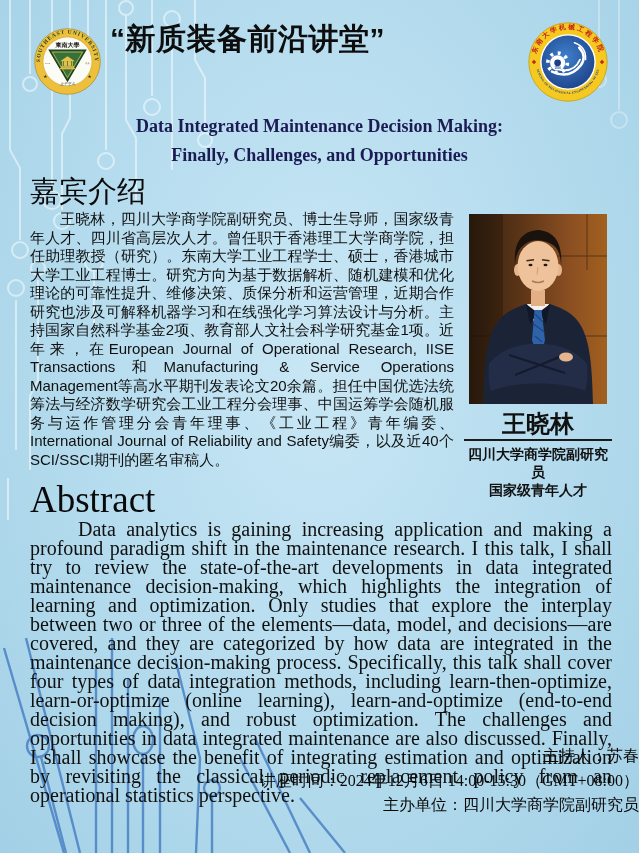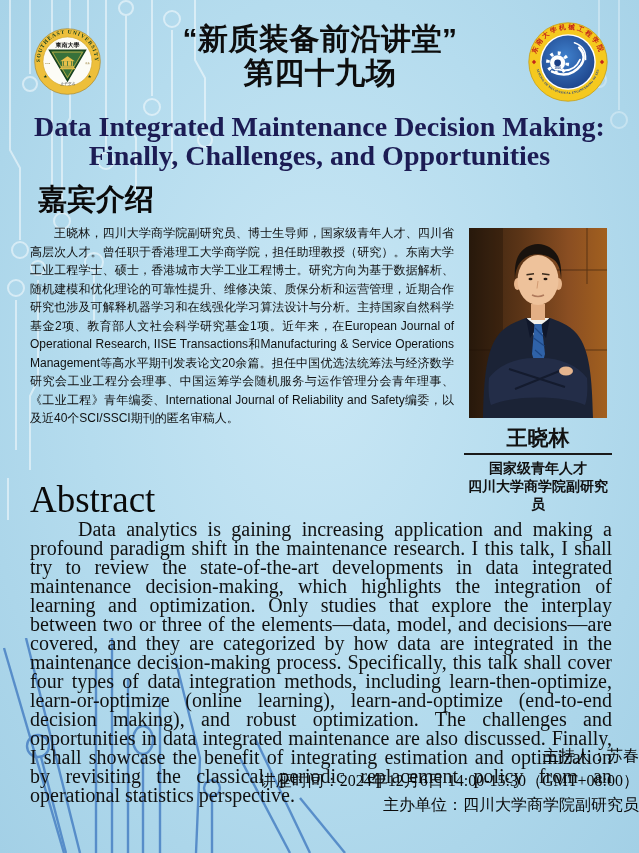--- a/index.html
+++ b/index.html
@@ -8,32 +8,32 @@
     background:radial-gradient(ellipse at 50% 42%, #c9e7f5 0%, #b5dcee 52%, #a3d0e6 100%);
     font-family:"Liberation Sans","DejaVu Sans",sans-serif;color:#111;
   }
   svg{display:block;}
   .circuit{position:absolute;pointer-events:none;}
   .circuit-top-left{left:0;top:0;}
   .circuit-top-right{right:0;top:0;}
   .circuit-bottom-left{left:0;bottom:0;}
   .logo-seu{position:absolute;left:34px;top:28px;width:67px;height:67px;}
   .logo-sme{position:absolute;left:528px;top:22px;width:80px;height:80px;}
-  .header-titles{position:absolute;top:22px;left:110px;width:420px;text-align:center;font-weight:bold;color:#0d0d0d;}
+  .header-titles{position:absolute;top:22px;left:110px;width:420px;font-weight:bold;color:#0d0d0d;}
   .series-title,.session{font-size:30px;line-height:34px;letter-spacing:0.5px;}
   .en-title{position:absolute;top:112px;left:18px;right:18px;text-align:center;
-    font-family:"Liberation Serif","DejaVu Serif",serif;font-weight:bold;font-size:28px;line-height:29px;color:#1c1c54;}
+    font-family:"Liberation Serif","DejaVu Serif",serif;font-weight:bold;font-size:18px;line-height:29px;color:#1c1c54;}
   .guest-section{position:absolute;top:174px;left:30px;width:582px;}
-  .section-heading-cn{margin:8px;font-size:29px;line-height:34px;font-weight:bold;color:#0a0a0a;}
+  .section-heading-cn{margin:0;font-size:29px;line-height:34px;font-weight:normal;color:#0a0a0a;}
   .guest-figure{float:right;width:148px;margin:4px 0 2px 10px;text-align:center;}
   .photo-svg{width:138px;height:190px;margin:0 auto;}
-  .guest-name{font-size:21px;font-weight:bold;margin-top:8px;line-height:24px;}
+  .guest-name{font-size:24px;font-weight:bold;margin-top:8px;line-height:24px;}
   .name-rule{border:0;border-top:2px solid #1a1a1a;margin:3px 0 4px 0;}
   .guest-caption{font-size:14px;font-weight:bold;line-height:18px;}
-  .bio{margin:2px 0 0 0;font-size:12px;line-height:18.5px;text-align:justify;text-indent:2em;color:#101010;}
+  .bio{margin:2px 0 0 0;font-size:15px;line-height:18.5px;text-align:justify;text-indent:2em;color:#101010;}
   .abstract-section{position:absolute;top:483px;left:30px;width:582px;}
   .section-heading-en{margin:0;font-family:"Liberation Serif","DejaVu Serif",serif;font-size:37px;line-height:34px;font-weight:normal;color:#0a0a0a;}
   .abstract-text{margin:3px 0 0 0;font-family:"Liberation Serif","DejaVu Serif",serif;font-size:20px;line-height:19px;text-align:justify;text-indent:2.4em;color:#101010;}
   .footer{position:absolute;top:744px;left:0;right:0;text-align:right;
     font-family:"Liberation Serif","DejaVu Serif",serif;font-size:16px;line-height:24.5px;color:#0a0a0a;}
 </style>
 </head>
 <body>
 
 <div class="poster">
@@ -121,21 +121,20 @@
       <rect x="40" y="57" width="20" height="2.4" fill="#e9c04a"></rect>
       <rect x="38.5" y="59.8" width="23" height="1.8" fill="#e9c04a"></rect>
     </g>
     <text x="20" y="53" font-size="3.4" fill="#8a6d1d" text-anchor="middle">1902</text>
     <text x="80" y="53" font-size="3.4" fill="#8a6d1d" text-anchor="middle">南京</text>
     <text x="50" y="85.5" font-size="5.5" fill="#2f2f2f" text-anchor="middle" font-style="italic" font-family="Liberation Serif, serif">止于至善</text>
   </svg>
 
   <div class="header-titles">
     <div class="series-title">“新质装备前沿讲堂”</div>
-    <div class="session">第四十九场</div>
   </div>
 
   <svg class="logo-sme" viewBox="0 0 100 100">
     <defs>
       <radialGradient id="smeG" cx="45%" cy="40%" r="70%">
         <stop offset="0%" stop-color="#3f80cc"></stop>
           <stop offset="100%" stop-color="#1b3f85"></stop>
       </radialGradient>
       <path id="smeTop" d="M9.4,44.1 A41,41 0 0 1 90.6,44.1" fill="none"></path>
       <path id="smeBot" d="M11.3,60 A40,40 0 0 0 88.7,60" fill="none"></path>
@@ -204,22 +203,22 @@
             <path d="M57.5,46.8 L65,45.8 M73,45.8 L80.5,46.8" stroke="#3a2a1c" stroke-width="1.5" fill="none"></path>
             <ellipse cx="61.5" cy="51" rx="2" ry="1.2" fill="#241810"></ellipse>
             <ellipse cx="76.5" cy="51" rx="2" ry="1.2" fill="#241810"></ellipse>
             <path d="M69,53 L68,60.5" stroke="#d29a72" stroke-width="1" fill="none"></path>
             <path d="M63,67 Q69,70 75,67" stroke="#b07a5c" stroke-width="1.5" fill="none"></path>
           </g>
         </svg>
         <div class="guest-name">王晓林</div>
         <hr class="name-rule">
         <div class="guest-caption">
+          <div>四川大学商学院副研究员</div>
           <div>国家级青年人才</div>
-          <div>四川大学商学院副研究员</div>
         </div>
       </div>
       <p class="bio">王晓林，四川大学商学院副研究员、博士生导师，国家级青年人才、四川省高层次人才。曾任职于香港理工大学商学院，担任助理教授（研究）。东南大学工业工程学士、硕士，香港城市大学工业工程博士。研究方向为基于数据解析、随机建模和优化理论的可靠性提升、维修决策、质保分析和运营管理，近期合作研究也涉及可解释机器学习和在线强化学习算法设计与分析。主持国家自然科学基金2项、教育部人文社会科学研究基金1项。近年来，在European Journal of Operational Research, IISE Transactions和Manufacturing &amp; Service Operations Management等高水平期刊发表论文20余篇。担任中国优选法统筹法与经济数学研究会工业工程分会理事、中国运筹学会随机服务与运作管理分会青年理事、《工业工程》青年编委、International Journal of Reliability and Safety编委，以及近40个SCI/SSCI期刊的匿名审稿人。</p>
     </div>
   </div>
 
   <div class="abstract-section">
     <h2 class="section-heading-en">Abstract</h2>
     <p class="abstract-text">Data analytics is gaining increasing application and making a profound paradigm shift in the maintenance research. I this talk, I shall try to review the state-of-the-art developments in data integrated maintenance decision-making, which highlights the integration of learning and optimization. Only studies that explore the interplay between two or three of the elements—data, model, and decisions—are covered, and they are categorized by how data are integrated in the maintenance decision-making process. Specifically, this talk shall cover four types of data integration methods, including learn-then-optimize, learn-or-optimize (online learning), learn-and-optimize (end-to-end decision making), and robust optimization. The challenges and opportunities in data integrated maintenance are also discussed. Finally, I shall showcase the benefit of integrating estimation and optimization by revisiting the classical periodic replacement policy from an operational statistics perspective.</p>
   </div>

